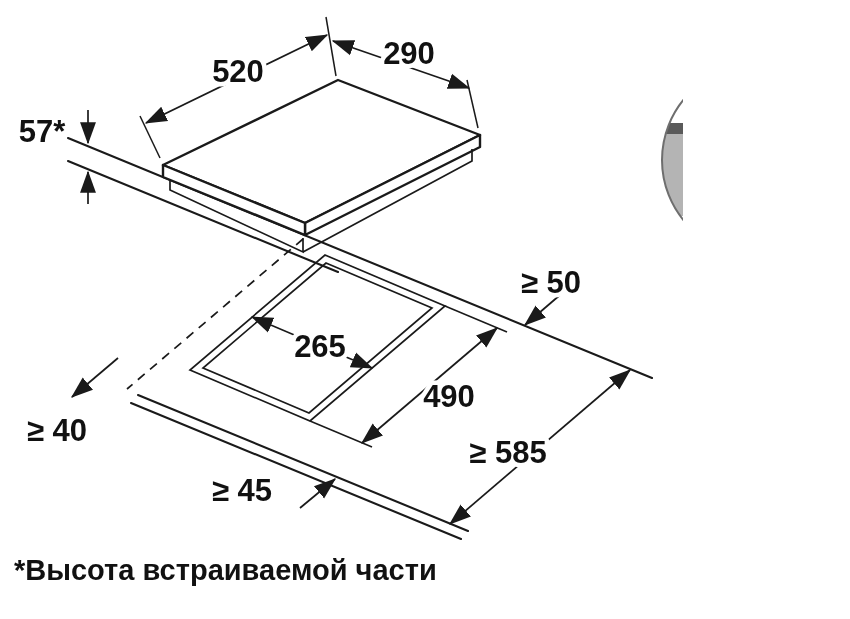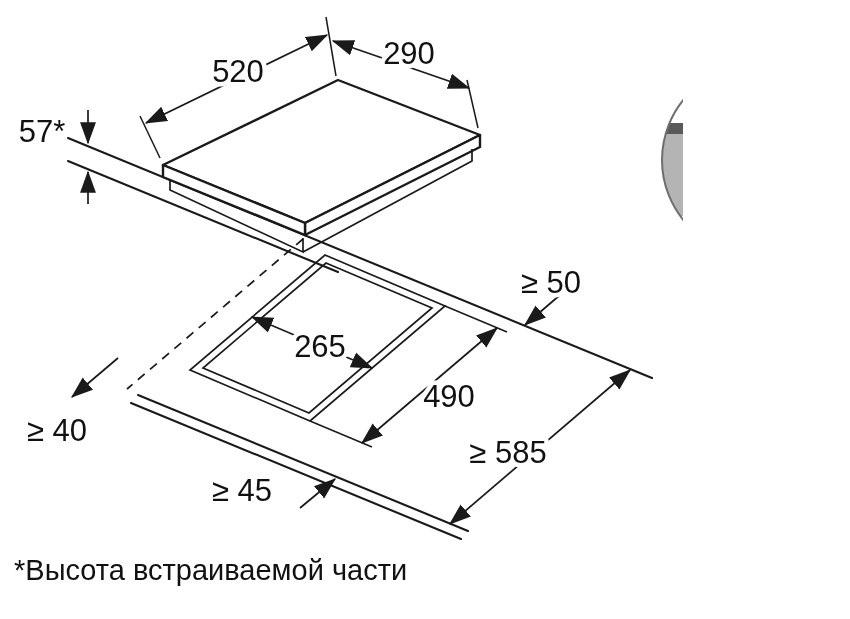--- a/index.html
+++ b/index.html
@@ -1,17 +1,17 @@
 <!DOCTYPE html>
 <html><head>
 <meta charset="utf-8">
 <style>
   html,body{margin:0;padding:0;background:#fff;}
   .stage{position:relative;width:683px;height:619px;background:#fff;overflow:hidden;
-         font-family:"Liberation Sans",sans-serif;}
+         font-family:"Liberation Sans",sans-serif;font-weight:bold;}
   .face{fill:#fff;stroke:#1a1a1a;stroke-width:2.4;stroke-linejoin:round;}
   .ln{stroke:#1a1a1a;stroke-width:2.1;fill:none;stroke-linecap:round;}
   .thin{stroke:#1a1a1a;stroke-width:1.7;fill:none;}
   .dim{stroke:#1a1a1a;stroke-width:1.7;fill:none;}
   .tick{stroke:#1a1a1a;stroke-width:1.5;fill:none;}
   .dash{stroke:#1a1a1a;stroke-width:1.7;stroke-dasharray:9 7;fill:none;}
   text.lbl{font-size:31px;fill:#111;paint-order:stroke fill;stroke:#fff;stroke-width:9px;
            stroke-linejoin:round;text-anchor:middle;font-family:"Liberation Sans",sans-serif;}
   text.foot{font-size:29px;fill:#111;font-family:"Liberation Sans",sans-serif;}
 </style>

